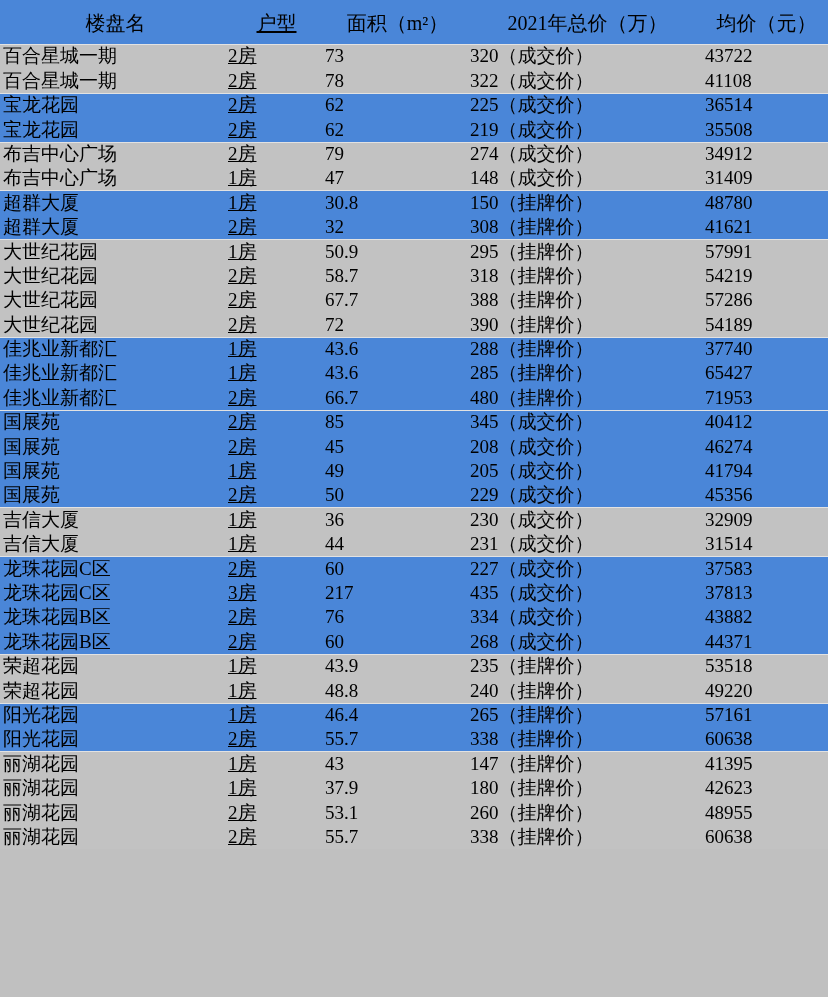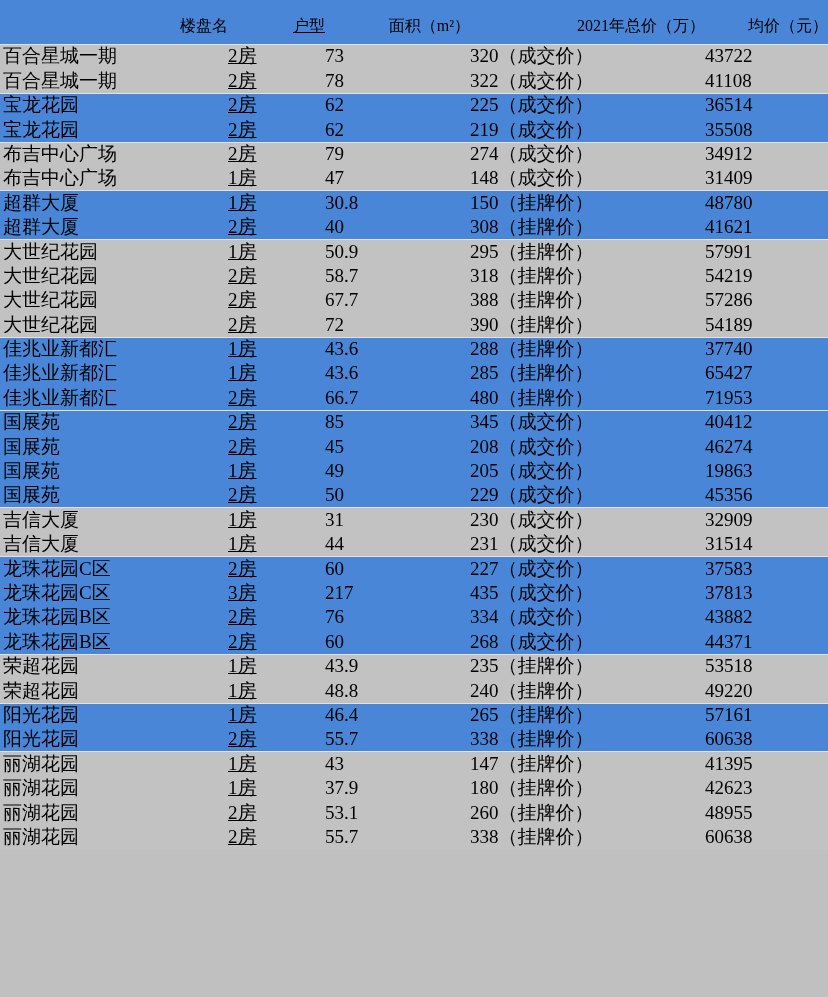--- a/index.html
+++ b/index.html
@@ -31,24 +31,24 @@
   table.grid col.c-area  { width: 145px; }
   table.grid col.c-price { width: 235px; }
   table.grid col.c-unit  { width: 123px; }
 
   tr.header-row {
     height: 44px;
     background: #4a86d8;
   }
   tr.header-row th {
     font-weight: normal;
-    text-align: right;
+    text-align: center;
     vertical-align: bottom;
     padding: 0 0 7px 0;
-    font-size: 16px;
+    font-size: 20px;
     color: #000000;
     white-space: nowrap;
   }
   tr.data-row {
     height: 24.4px;
   }
   tr.data-row td {
     text-align: left;
     vertical-align: bottom;
     padding: 0 0 3px 0;
@@ -136,21 +136,21 @@
         <tr class="data-row group-start">
           <td class="pad-name band-blue">超群大厦</td>
           <td class="pad-type band-blue">1房</td>
           <td class="pad-area band-blue">30.8</td>
           <td class="pad-price band-blue">150（挂牌价）</td>
           <td class="pad-unit band-blue">48780</td>
         </tr>
         <tr class="data-row">
           <td class="pad-name band-blue">超群大厦</td>
           <td class="pad-type band-blue">2房</td>
-          <td class="pad-area band-blue">40</td>
+          <td class="pad-area band-blue">32</td>
           <td class="pad-price band-blue">308（挂牌价）</td>
           <td class="pad-unit band-blue">41621</td>
         </tr>
         <tr class="data-row group-start">
           <td class="pad-name band-gray">大世纪花园</td>
           <td class="pad-type band-gray">1房</td>
           <td class="pad-area band-gray">50.9</td>
           <td class="pad-price band-gray">295（挂牌价）</td>
           <td class="pad-unit band-gray">57991</td>
         </tr>
@@ -208,33 +208,33 @@
           <td class="pad-type band-blue">2房</td>
           <td class="pad-area band-blue">45</td>
           <td class="pad-price band-blue">208（成交价）</td>
           <td class="pad-unit band-blue">46274</td>
         </tr>
         <tr class="data-row">
           <td class="pad-name band-blue">国展苑</td>
           <td class="pad-type band-blue">1房</td>
           <td class="pad-area band-blue">49</td>
           <td class="pad-price band-blue">205（成交价）</td>
-          <td class="pad-unit band-blue">19863</td>
+          <td class="pad-unit band-blue">41794</td>
         </tr>
         <tr class="data-row">
           <td class="pad-name band-blue">国展苑</td>
           <td class="pad-type band-blue">2房</td>
           <td class="pad-area band-blue">50</td>
           <td class="pad-price band-blue">229（成交价）</td>
           <td class="pad-unit band-blue">45356</td>
         </tr>
         <tr class="data-row group-start">
           <td class="pad-name band-gray">吉信大厦</td>
           <td class="pad-type band-gray">1房</td>
-          <td class="pad-area band-gray">31</td>
+          <td class="pad-area band-gray">36</td>
           <td class="pad-price band-gray">230（成交价）</td>
           <td class="pad-unit band-gray">32909</td>
         </tr>
         <tr class="data-row">
           <td class="pad-name band-gray">吉信大厦</td>
           <td class="pad-type band-gray">1房</td>
           <td class="pad-area band-gray">44</td>
           <td class="pad-price band-gray">231（成交价）</td>
           <td class="pad-unit band-gray">31514</td>
         </tr>

